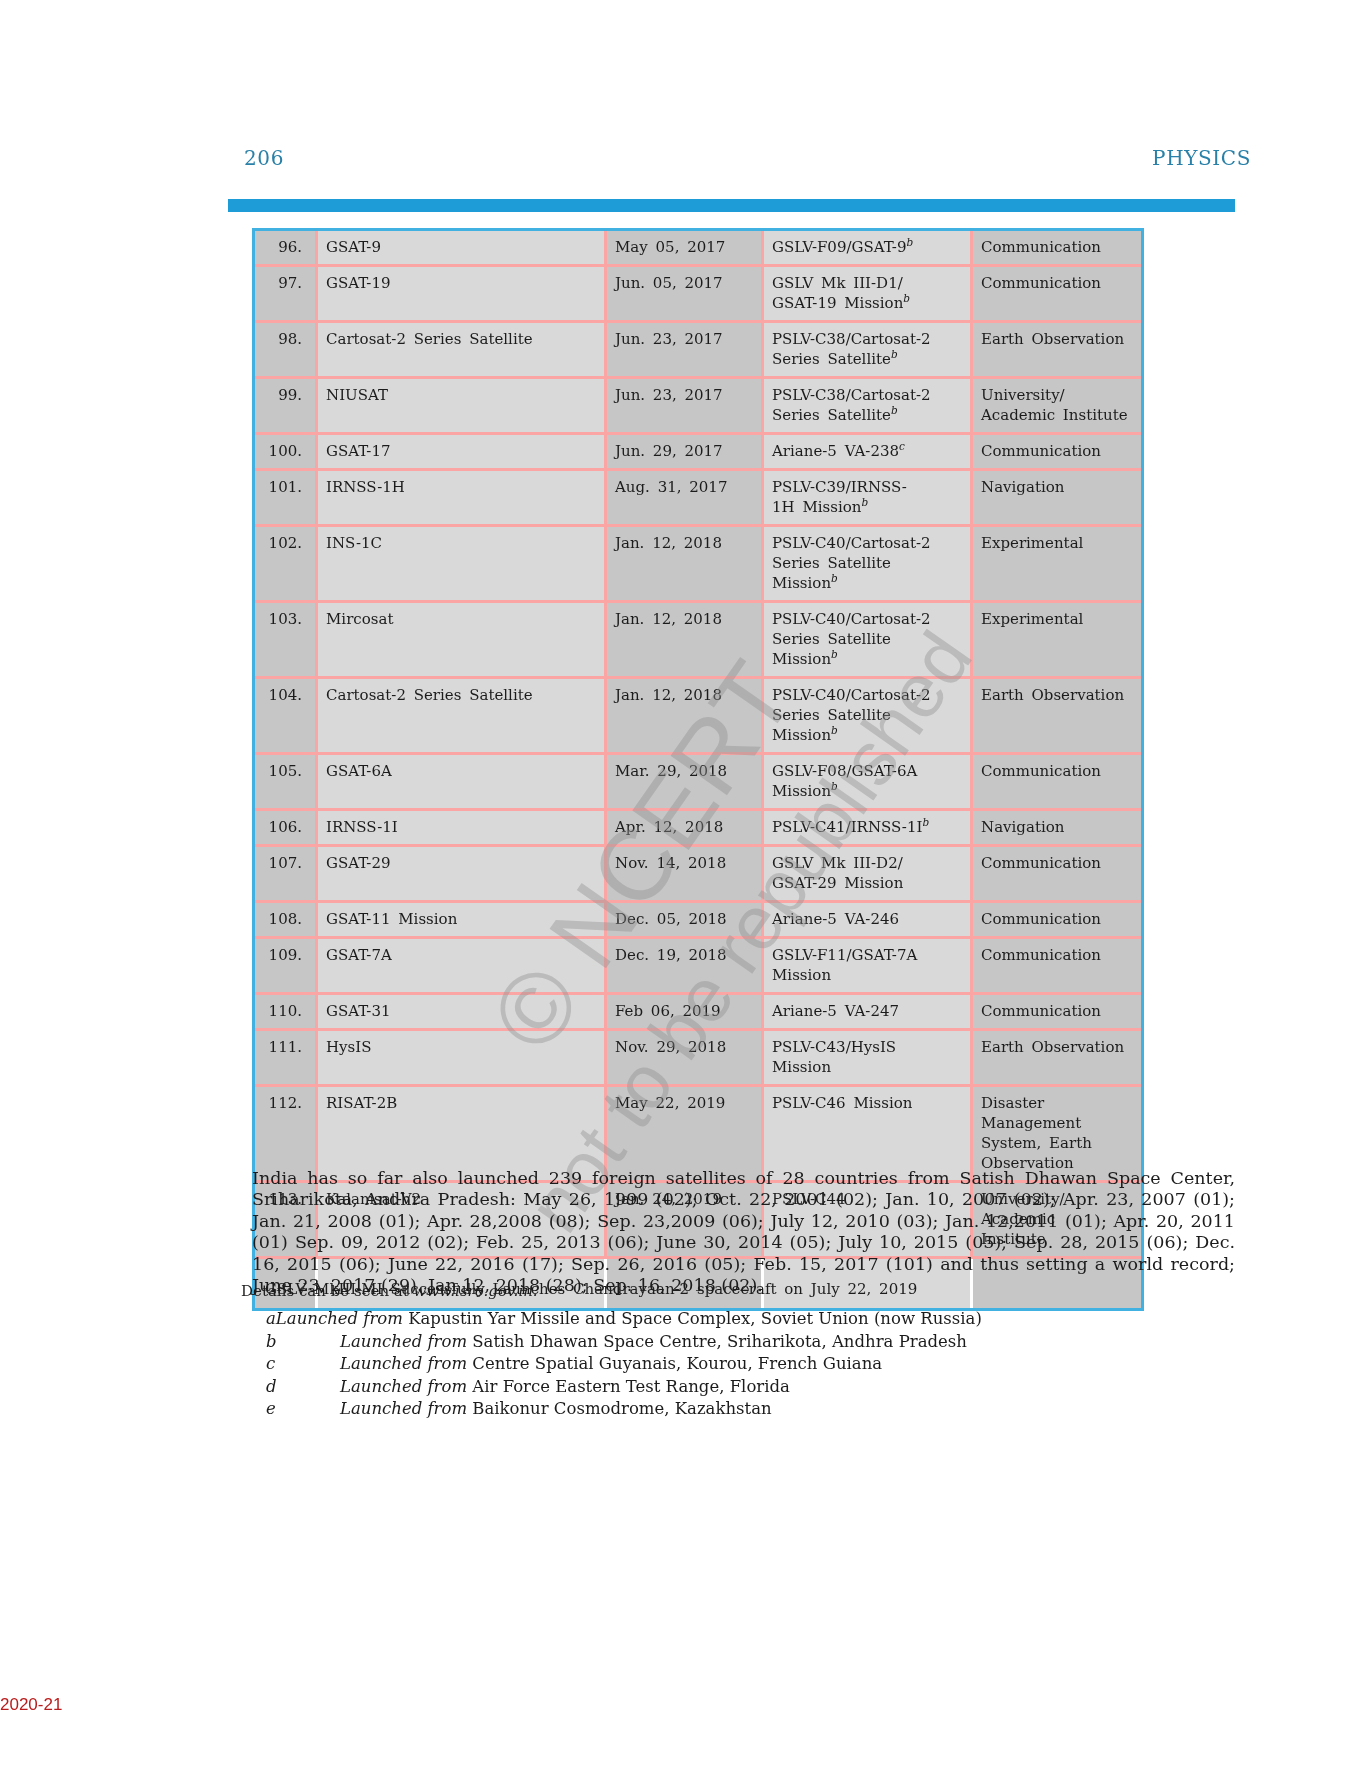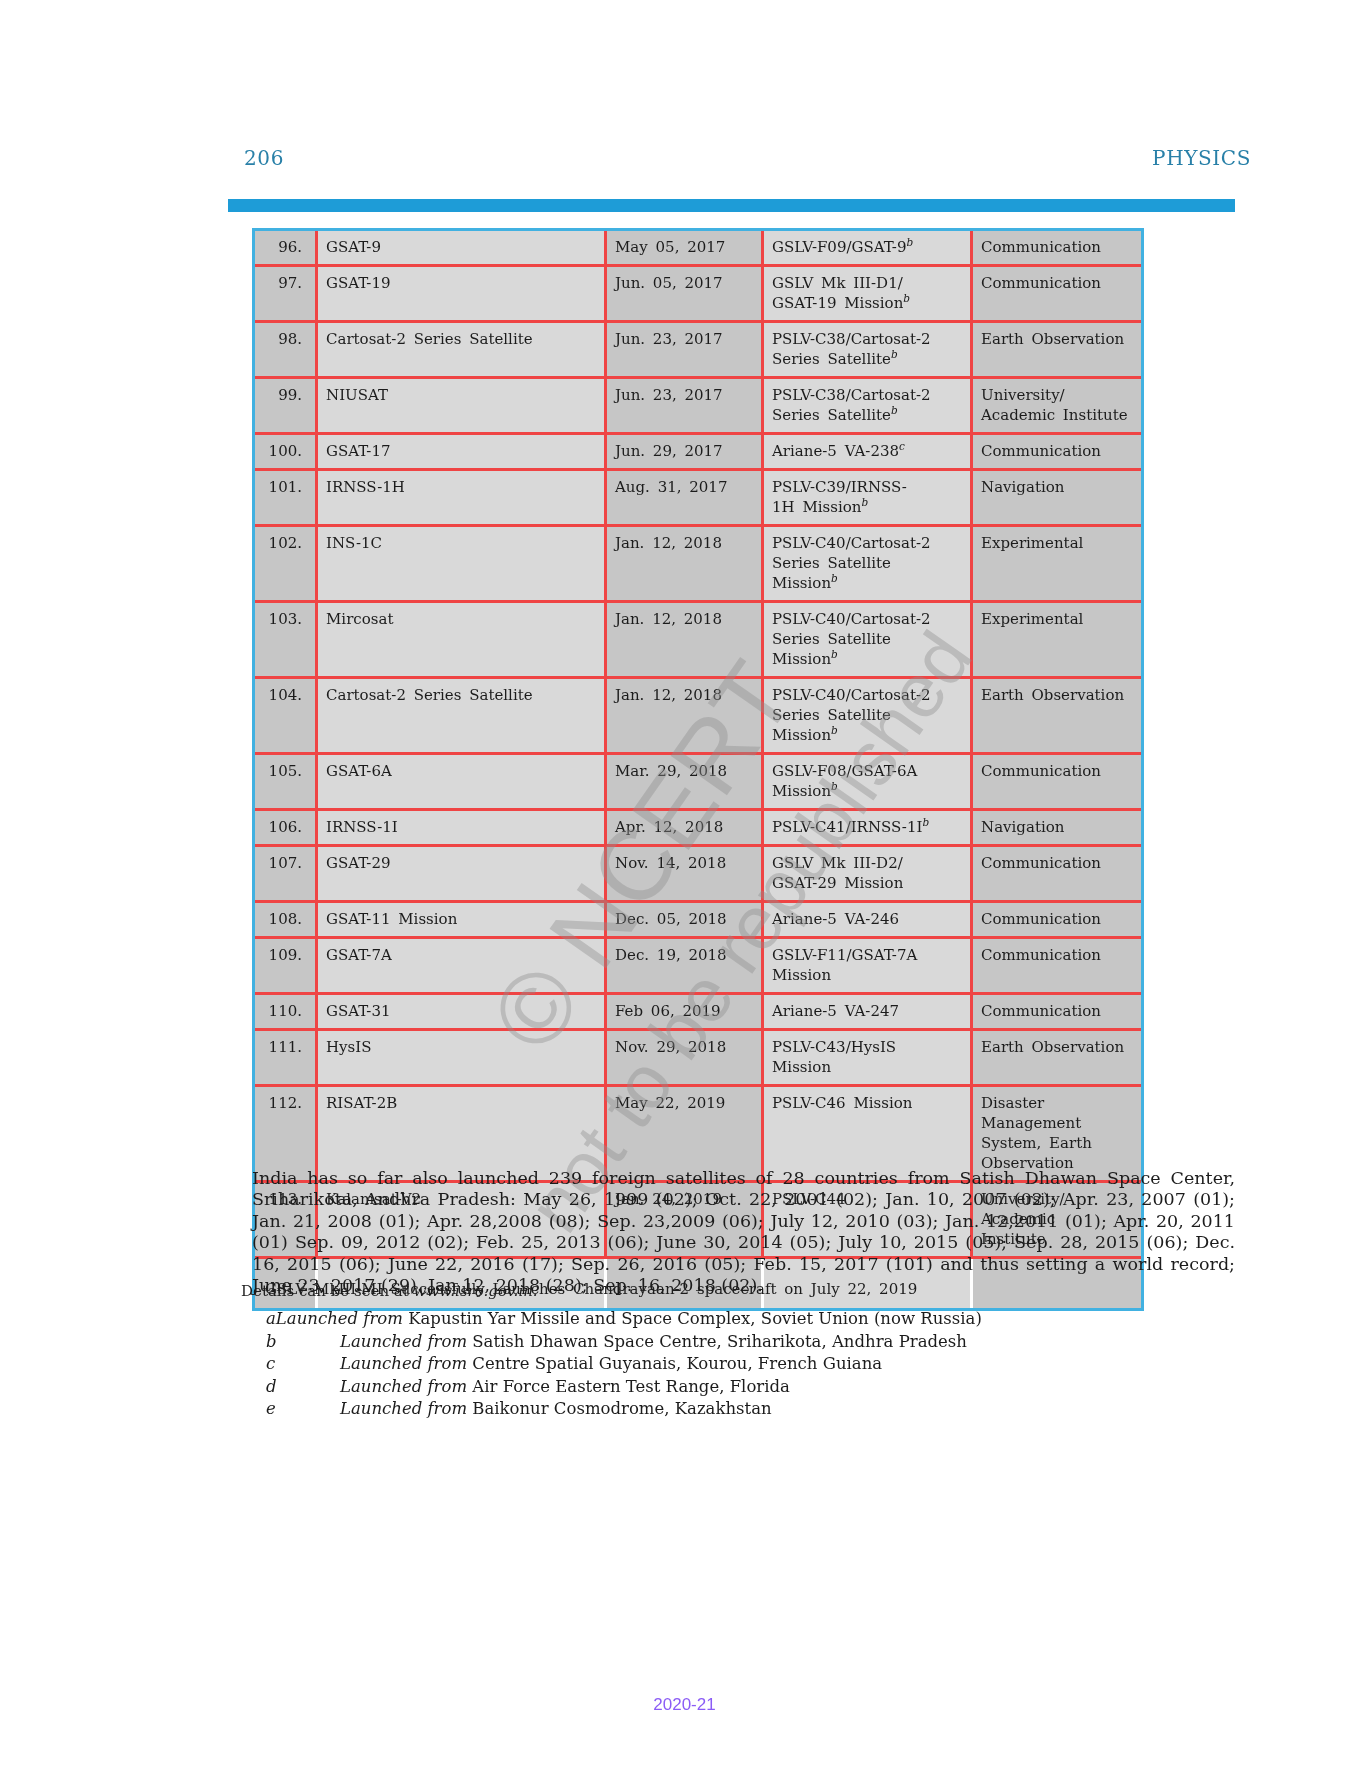--- a/index.html
+++ b/index.html
@@ -31,21 +31,21 @@
   .wm-line2 { font-size:76px; white-space:nowrap; margin-top:30px; }
 
   
   .table-wrap {
     position:absolute; left:252px; top:228px;
     border:3px solid #41b1e1; background:#ffffff; z-index:2;
   }
   .sat-grid {
     display:grid;
     grid-template-columns:60px 286px 154px 206px 168px;
-    gap:3px; background:#ef4444;
+    gap:3px; background:#fca5a5;
     font-size:15px; line-height:20px; word-spacing:3px;
   }
   .cell { padding:6px 6px 7px 8px; }
   .c-dark  { background:#c6c6c6; }
   .c-light { background:#d9d9d9; }
   .cell-sno { text-align:right; padding-right:13px; }
   .cell-vehicle span.val, .cell-purpose span.val { white-space:pre-line; }
   .sat-grid sup { font-style:italic; font-size:10.5px; line-height:0; }
   .table-footer-note {
     grid-column:1 / -1; padding:20px 6px 9px 10px;
@@ -70,22 +70,22 @@
   .footnotes {
     position:absolute; left:266px; top:1308px; width:983px;
     font-size:16.5px; line-height:22.5px; z-index:6;
   }
   .fn-marker { display:inline-block; width:74px; font-style:italic; }
   .fn-marker-attached { font-style:italic; }
   .fn-phrase { font-style:italic; }
 
   
   .page-footer {
-    position:absolute; left:0; top:1695px; width:1369px; text-align:center;
-    font-family:"Liberation Sans", sans-serif; font-size:17px; color:#8b5cf6;
+    position:absolute; left:0; top:1695px; width:1369px; 
+    font-family:"Liberation Sans", sans-serif; font-size:17px; color:#b91c1c;
   }
 </style>
 </head>
 <body>
 
 <div class="page-header">
   <span>206</span>
   <span>PHYSICS</span>
 </div>
 <div class="header-bar"></div>

